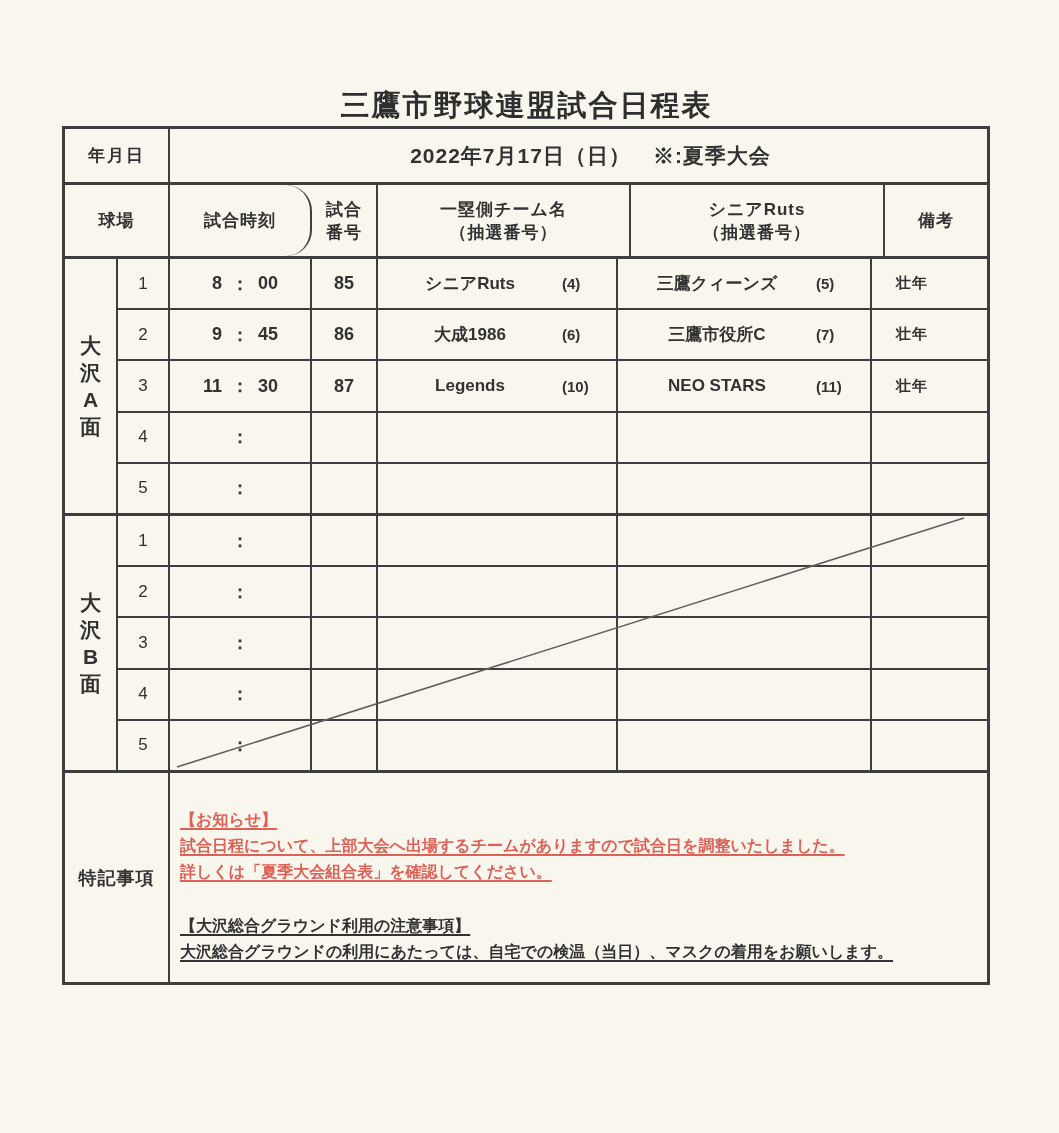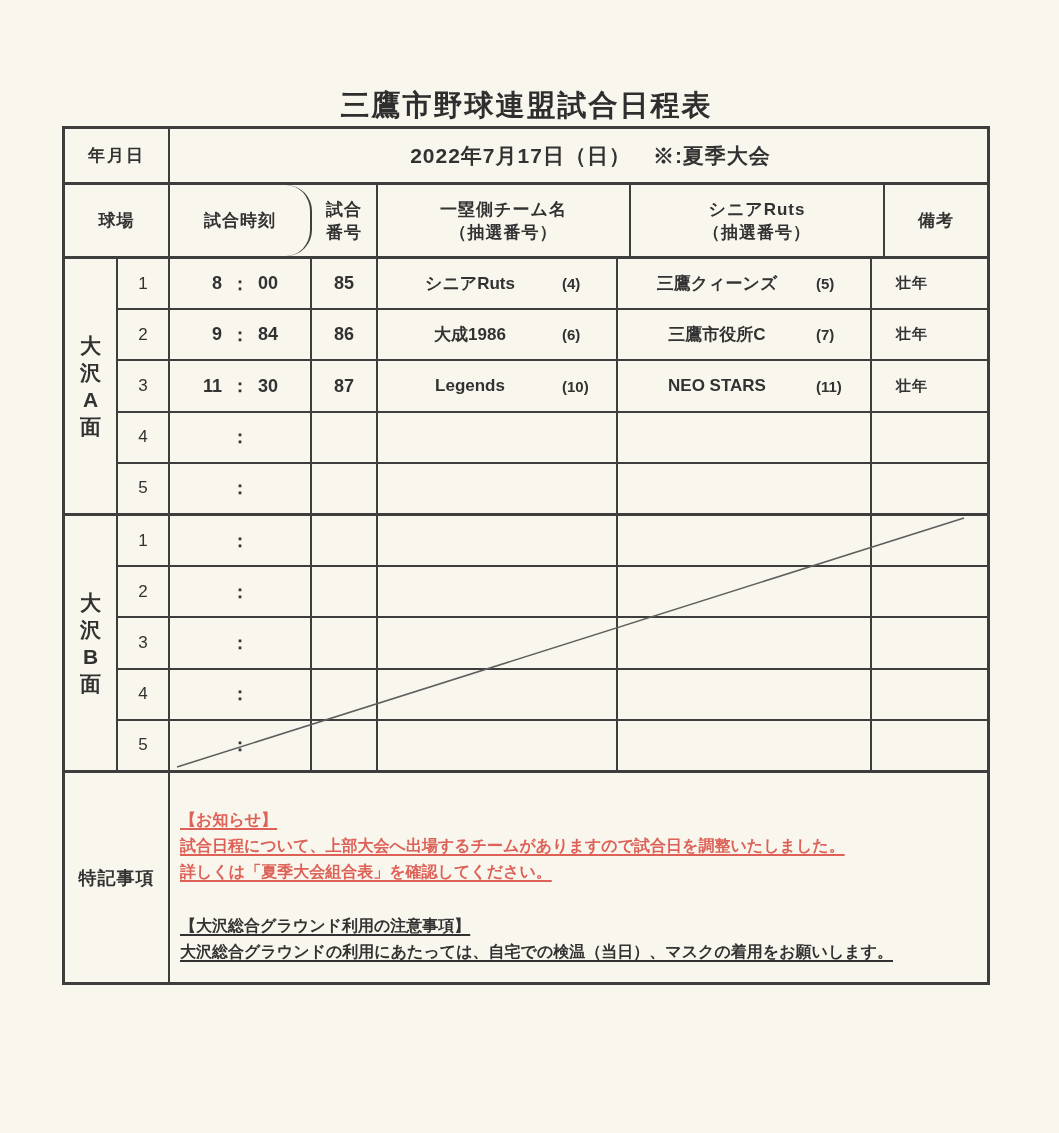--- a/index.html
+++ b/index.html
@@ -126,21 +126,21 @@
             <span class="draw">(5)</span>
         </div>
         <div class="c note">壮年</div>
       </div>
 
       <div class="row">
         <div class="c no">2</div>
         <div class="c time">
           <span class="h">9</span>
             <span class="colon">：</span>
-            <span class="m">84</span>
+            <span class="m">45</span>
         </div>
         <div class="c gno">86</div>
         <div class="c team t1">
           <span class="tname">大成1986</span>
             <span class="draw">(6)</span>
         </div>
         <div class="c team t3">
           <span class="tname">三鷹市役所C</span>
             <span class="draw">(7)</span>
         </div>

